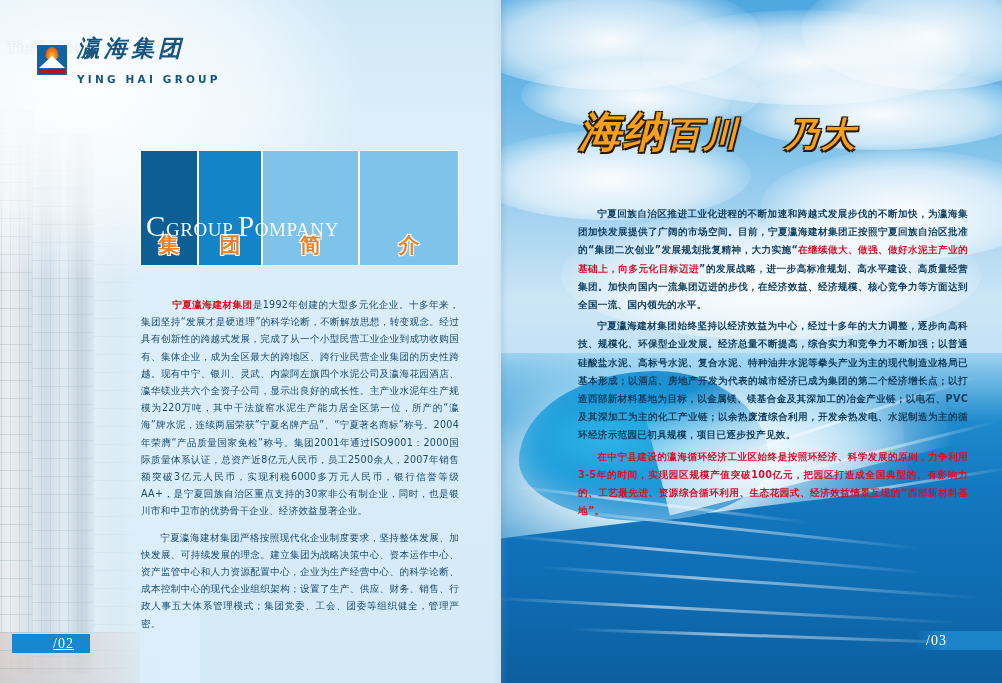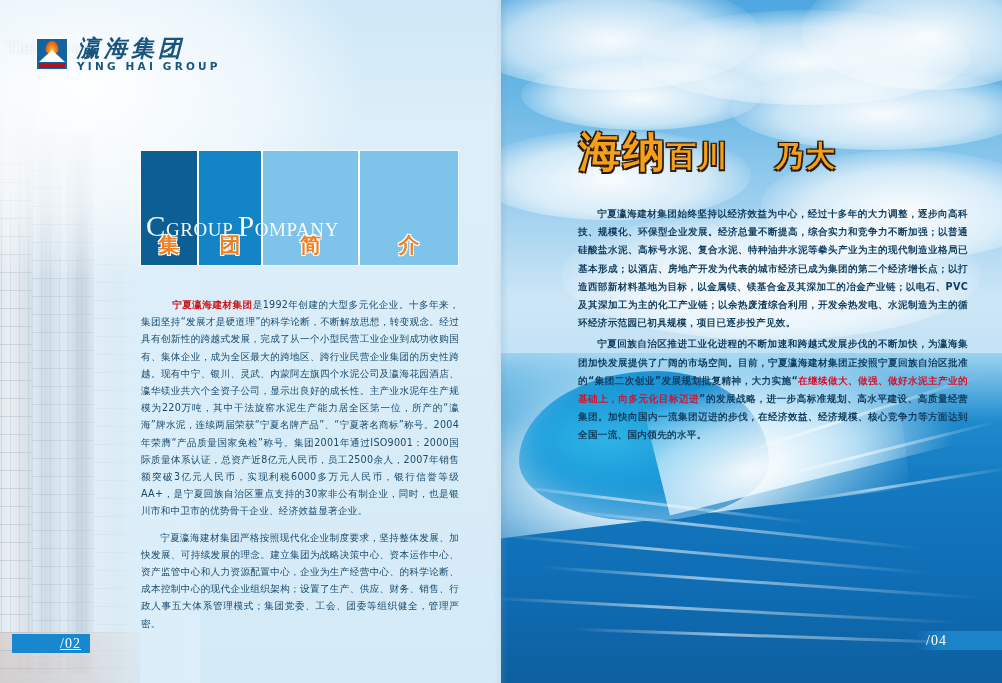--- a/index.html
+++ b/index.html
@@ -188,21 +188,21 @@
   #logo-words { display: flex; flex-direction: column; line-height: 1; }
   #logo-cn {
     font-family: "DejaVu Serif", "Liberation Serif", serif;
     font-size: 23px;
     font-weight: bold;
     color: #17557f;
     letter-spacing: 4px;
     font-style: italic;
   }
   #logo-en {
-    margin-top: 2px;
+    margin-top: 15px;
     font-size: 10.5px;
     font-weight: bold;
     color: #17557f;
     letter-spacing: 3.2px;
   }
 
   
   #profile-banner {
     position: absolute;
     left: 141px; top: 151px;
@@ -271,21 +271,21 @@
     position: absolute;
     left: 12px; bottom: 30px;
     width: 78px; height: 19px;
     background: #1787cf;
     color: #ffffff;
     font-family: "Liberation Serif", serif;
     font-size: 14px;
     display: flex;
     align-items: center;
     justify-content: flex-end;
-    padding-right: 9px;
+    padding-right: 16px;
     box-sizing: border-box;
     letter-spacing: 1px;
     text-decoration: underline;
   }
 
   
   #gutter {
     position: absolute;
     left: 494px; top: 0; width: 14px; height: 683px;
     background: linear-gradient(90deg,
@@ -389,31 +389,31 @@
   #right-heading {
     position: absolute;
     left: 78px; top: 104px;
     display: flex;
     align-items: baseline;
     white-space: nowrap;
   }
   .callig {
     font-family: "DejaVu Serif", "Liberation Serif", serif;
     font-weight: bold;
+    font-style: italic;
     color: #f5a01c;
     text-shadow:
       -1.5px -1.5px 0 #2b1a06,
        1.5px -1.5px 0 #2b1a06,
       -1.5px  1.5px 0 #2b1a06,
        1.5px  1.5px 0 #2b1a06,
        0 0 3px rgba(60,35,5,.6);
-    margin-top: 20px;
   }
   .callig-big  { font-size: 42px; letter-spacing: 2px; }
-  .callig-small{ font-size: 29px; letter-spacing: 2px; }
+  .callig-small{ font-size: 34px; letter-spacing: 2px; }
   #heading-gap { display: inline-block; width: 46px; }
 
   
   #right-body {
     position: absolute;
     left: 77px; top: 205px;
     width: 390px;
   }
   .cn-para-r {
     font-family: "DejaVu Sans", "Liberation Sans", sans-serif;
@@ -550,20 +550,21 @@
     </div>
 
     <div id="right-heading">
       <span class="callig callig-big">海纳</span>
       <span class="callig callig-small">百川</span>
       <span id="heading-gap"></span>
       <span class="callig callig-small">乃大</span>
     </div>
 
     <div id="right-body">
+      <p class="cn-para-r"><span>宁夏回族自治区推进工业化进程的不断加速和跨越式发展步伐的不断加快，为瀛海集团加快发展提供了广阔的市场空间。目前，宁夏瀛海建材集团正按照宁夏回族自治区批准的“集团二次创业”发展规划批复精神，大力实施“</span><span class="red">在继续做大、做强、做好水泥主产业的基础上，向多元化目标迈进</span><span>”的发展战略，进一步高标准规划、高水平建设、高质量经营集团。加快向国内一流集团迈进的步伐，在经济效益、经济规模、核心竞争力等方面达到全国一流、国内领先的水平。</span></p>
       <p class="cn-para-r"><span>宁夏瀛海建材集团始终坚持以经济效益为中心，经过十多年的大力调整，逐步向高科技、规模化、环保型企业发展。经济总量不断提高，综合实力和竞争力不断加强；以普通硅酸盐水泥、高标号水泥、复合水泥、特种油井水泥等拳头产业为主的现代制造业格局已基本形成；以酒店、房地产开发为代表的城市经济已成为集团的第二个经济增长点；以打造西部新材料基地为目标，以金属镁、镁基合金及其深加工的冶金产业链；以电石、PVC及其深加工为主的化工产业链；以余热废渣综合利用，开发余热发电、水泥制造为主的循环经济示范园已初具规模，项目已逐步投产见效。</span></p>
-      <p class="cn-para-r"><span>宁夏回族自治区推进工业化进程的不断加速和跨越式发展步伐的不断加快，为瀛海集团加快发展提供了广阔的市场空间。目前，宁夏瀛海建材集团正按照宁夏回族自治区批准的“集团二次创业”发展规划批复精神，大力实施“</span><span class="red">在继续做大、做强、做好水泥主产业的基础上，向多元化目标迈进</span><span>”的发展战略，进一步高标准规划、高水平建设、高质量经营集团。加快向国内一流集团迈进的步伐，在经济效益、经济规模、核心竞争力等方面达到全国一流、国内领先的水平。</span></p>
-    </div>
-
-    <div id="right-pagenum">/04</div>
+      <p class="cn-para-r allred"><span>在中宁县建设的瀛海循环经济工业区始终是按照环经济、科学发展的原则，力争利用3-5年的时间，实现园区规模产值突破100亿元，把园区打造成全国典型的、有影响力的、工艺最先进、资源综合循环利用、生态花园式、经济效益情景互现的“西部新材料基地”。</span></p>
+    </div>
+
+    <div id="right-pagenum">/03</div>
   </div>
 
 </div>
 
 </body></html>

